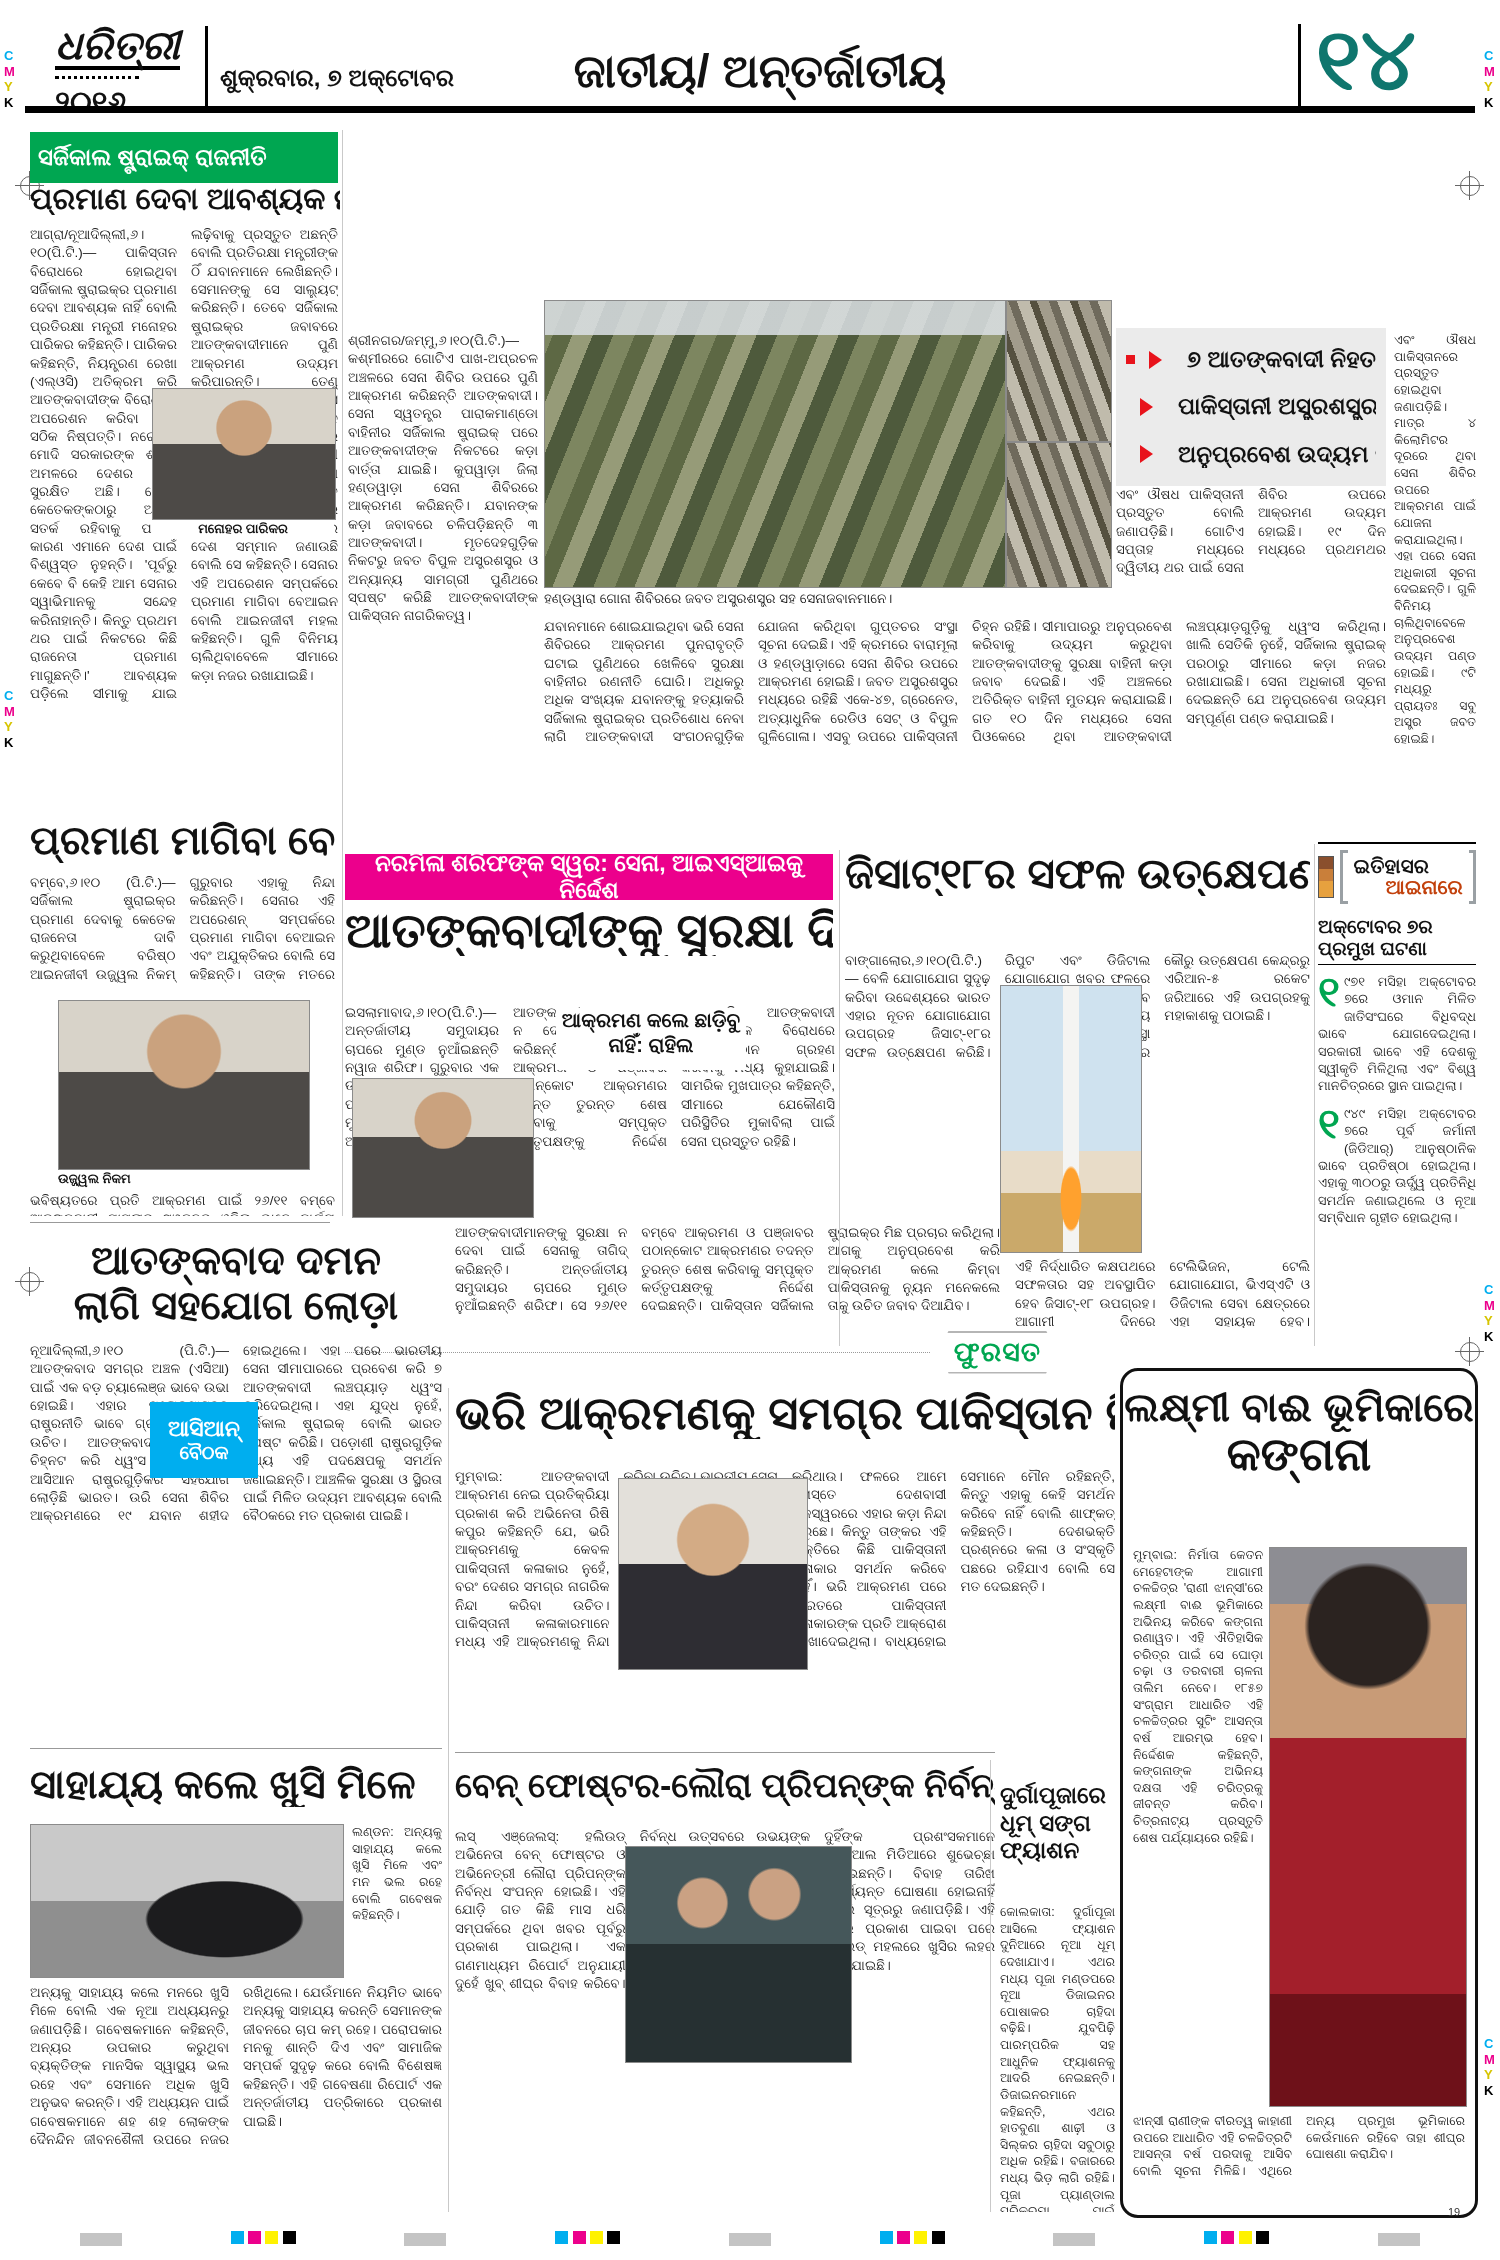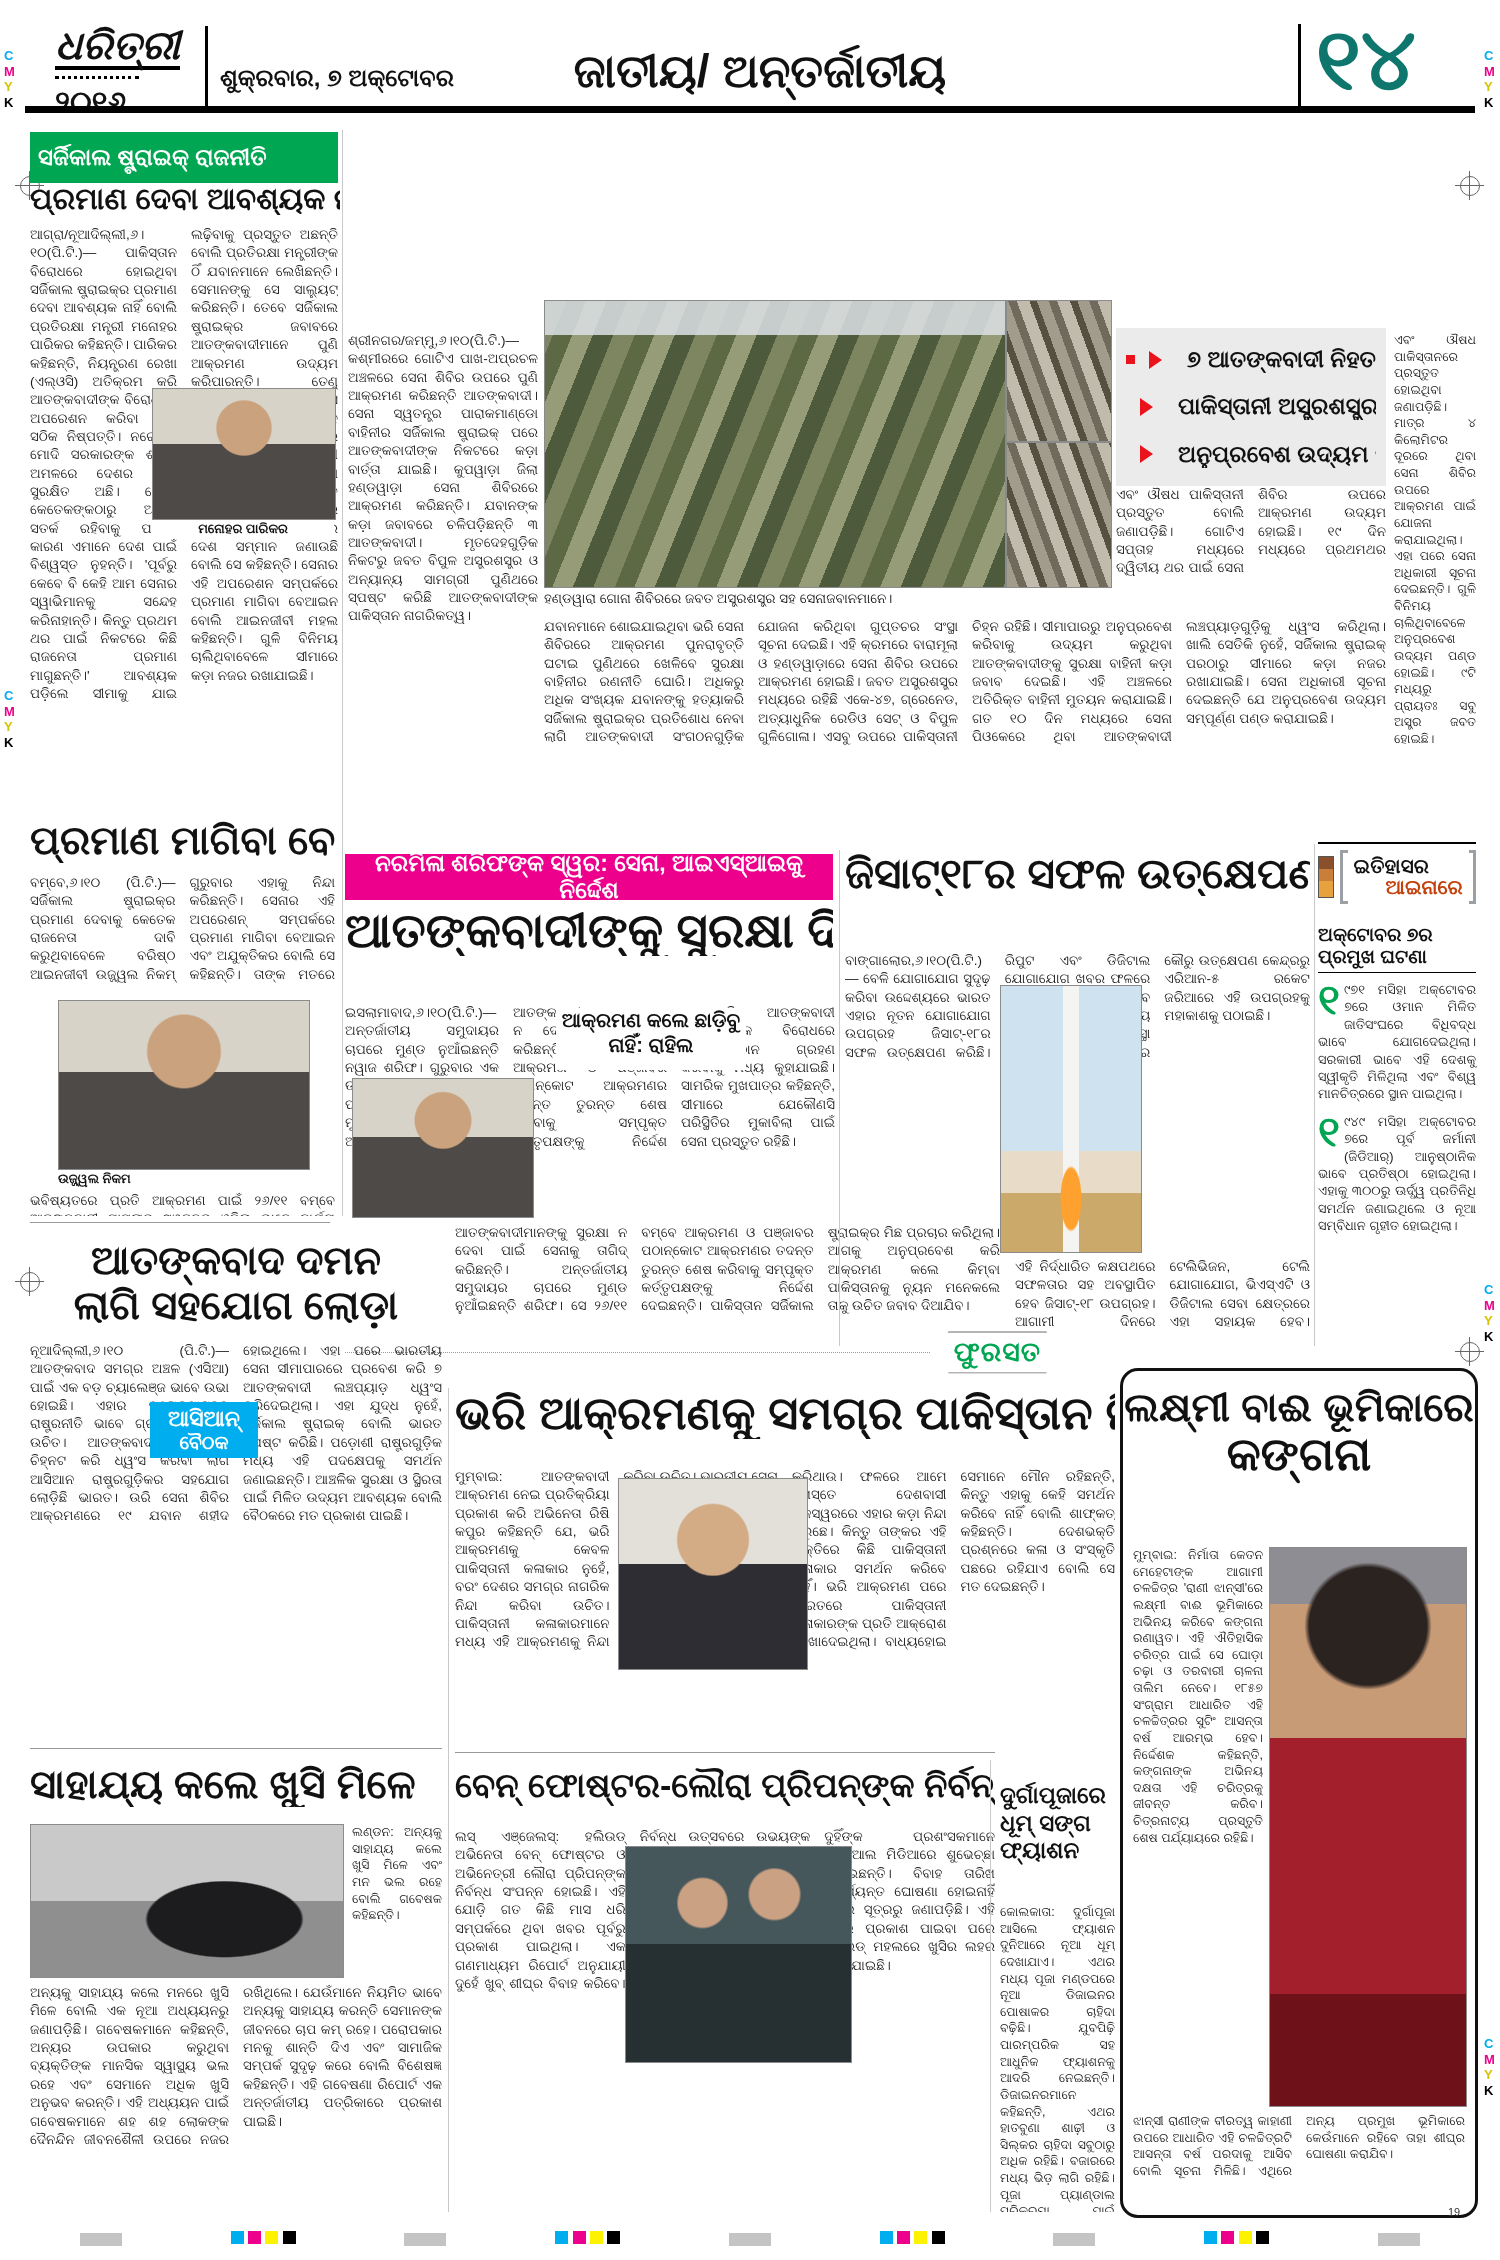--- a/index.html
+++ b/index.html
@@ -203,21 +203,21 @@
   <div class="abs histbox" style="left:1318px;top:842px;width:158px;height:504px;">
     <div class="hist-logo" style="margin-top:6px;">
       <span class="book-icon"></span>
       <span class="bracket-l"></span>
       <span>
         <div class="hist-name1">ଇତିହାସର</div>
         <div class="hist-name2">ଆଇନାରେ</div>
       </span>
       <span class="bracket-r"></span>
     </div>
-    <div class="hist-head" style="margin-top:20px;">ଅକ୍ଟୋବର ୭ର ପ୍ରମୁଖ ଘଟଣା</div>
+    <div class="hist-head" style="margin-top:12px;">ଅକ୍ଟୋବର ୭ର ପ୍ରମୁଖ ଘଟଣା</div>
     <div style="margin-top:8px;">
       <span class="dropcap">୧</span>
       <div class="hist-item">୯୭୧ ମସିହା ଅକ୍ଟୋବର ୭ରେ ଓମାନ ମିଳିତ ଜାତିସଂଘରେ ବିଧିବଦ୍ଧ ଭାବେ ଯୋଗଦେଇଥିଲା। ସରକାରୀ ଭାବେ ଏହି ଦେଶକୁ ସ୍ୱୀକୃତି ମିଳିଥିଲା ଏବଂ ବିଶ୍ୱ ମାନଚିତ୍ରରେ ସ୍ଥାନ ପାଇଥିଲା।</div>
     </div>
     <div>
       <span class="dropcap">୧</span>
       <div class="hist-item">୯୪୯ ମସିହା ଅକ୍ଟୋବର ୭ରେ ପୂର୍ବ ଜର୍ମାନୀ (ଜିଡିଆର୍) ଆନୁଷ୍ଠାନିକ ଭାବେ ପ୍ରତିଷ୍ଠା ହୋଇଥିଲା। ଏହାକୁ ୩୦୦ରୁ ଊର୍ଦ୍ଧ୍ୱ ପ୍ରତିନିଧି ସମର୍ଥନ ଜଣାଇଥିଲେ ଓ ନୂଆ ସମ୍ବିଧାନ ଗୃହୀତ ହୋଇଥିଲା।</div>
     </div>
   </div>
 
@@ -225,21 +225,21 @@
     <div class="fursat-line"></div>
     <div class="fursat-badge">ଫୁରସତ</div>
   </div>
 
   <div class="abs" style="left:30px;top:1222px;width:300px;border-top:1px solid #999;"></div>
   <div class="abs h-lg" style="left:30px;top:1238px;width:412px;text-align:center;">
     <div>ଆତଙ୍କବାଦ ଦମନ</div>
     <div>ଲାଗି ସହଯୋଗ ଲୋଡ଼ା</div>
   </div>
   <div class="abs bt c2" style="left:30px;top:1342px;width:412px;height:398px;">ନୂଆଦିଲ୍ଲୀ,୬।୧୦ (ପି.ଟି.)— ଆତଙ୍କବାଦ ସମଗ୍ର ଅଞ୍ଚଳ (ଏସିଆ) ପାଇଁ ଏକ ବଡ଼ ଚ୍ୟାଲେଞ୍ଜ ଭାବେ ଉଭା ହୋଇଛି। ଏହାର ମୂଲୋତ୍ପାଟନକୁ ରାଷ୍ଟ୍ରନୀତି ଭାବେ ଗ୍ରହଣ କରାଯିବା ଉଚିତ। ଆତଙ୍କବାଦ ନେଟ୍‌ୱର୍କକୁ ଚିହ୍ନଟ କରି ଧ୍ୱଂସ କରିବା ଲାଗି ଆସିଆନ ରାଷ୍ଟ୍ରଗୁଡ଼ିକର ସହଯୋଗ ଲୋଡ଼ିଛି ଭାରତ। ଉରି ସେନା ଶିବିର ଆକ୍ରମଣରେ ୧୯ ଯବାନ ଶହୀଦ ହୋଇଥିଲେ। ଏହା ପରେ ଭାରତୀୟ ସେନା ସୀମାପାରରେ ପ୍ରବେଶ କରି ୭ ଆତଙ୍କବାଦୀ ଲଞ୍ଚପ୍ୟାଡ଼ ଧ୍ୱଂସ କରିଦେଇଥିଲା। ଏହା ଯୁଦ୍ଧ ନୁହେଁ, ସର୍ଜିକାଲ ଷ୍ଟ୍ରାଇକ୍ ବୋଲି ଭାରତ ସ୍ପଷ୍ଟ କରିଛି। ପଡ଼ୋଶୀ ରାଷ୍ଟ୍ରଗୁଡ଼ିକ ମଧ୍ୟ ଏହି ପଦକ୍ଷେପକୁ ସମର୍ଥନ ଜଣାଇଛନ୍ତି। ଆଞ୍ଚଳିକ ସୁରକ୍ଷା ଓ ସ୍ଥିରତା ପାଇଁ ମିଳିତ ଉଦ୍ୟମ ଆବଶ୍ୟକ ବୋଲି ବୈଠକରେ ମତ ପ୍ରକାଶ ପାଇଛି।</div>
-  <div class="abs asean-box" style="left:150px;top:1402px;width:108px;height:56px;">
+  <div class="abs asean-box" style="left:150px;top:1402px;width:108px;height:76px;">
     <div style="font-size:22px;">ଆସିଆନ୍</div>
     <div style="font-size:19px;">ବୈଠକ</div>
   </div>
 
   <div class="abs" style="left:30px;top:1748px;width:412px;border-top:1px solid #999;"></div>
   <div class="abs h-lg" style="left:30px;top:1762px;width:412px;white-space:nowrap;overflow:hidden;">ସାହାଯ୍ୟ କଲେ ଖୁସି ମିଳେ</div>
   <div class="abs photo ph-car" style="left:30px;top:1824px;width:312px;height:152px;"></div>
   <div class="abs bt-sm" style="left:352px;top:1824px;width:90px;height:152px;">ଲଣ୍ଡନ: ଅନ୍ୟକୁ ସାହାଯ୍ୟ କଲେ ଖୁସି ମିଳେ ଏବଂ ମନ ଭଲ ରହେ ବୋଲି ଗବେଷକ କହିଛନ୍ତି।</div>
   <div class="abs bt c2" style="left:30px;top:1984px;width:412px;height:228px;">ଅନ୍ୟକୁ ସାହାଯ୍ୟ କଲେ ମନରେ ଖୁସି ମିଳେ ବୋଲି ଏକ ନୂଆ ଅଧ୍ୟୟନରୁ ଜଣାପଡ଼ିଛି। ଗବେଷକମାନେ କହିଛନ୍ତି, ଅନ୍ୟର ଉପକାର କରୁଥିବା ବ୍ୟକ୍ତିଙ୍କ ମାନସିକ ସ୍ୱାସ୍ଥ୍ୟ ଭଲ ରହେ ଏବଂ ସେମାନେ ଅଧିକ ଖୁସି ଅନୁଭବ କରନ୍ତି। ଏହି ଅଧ୍ୟୟନ ପାଇଁ ଗବେଷକମାନେ ଶହ ଶହ ଲୋକଙ୍କ ଦୈନନ୍ଦିନ ଜୀବନଶୈଳୀ ଉପରେ ନଜର ରଖିଥିଲେ। ଯେଉଁମାନେ ନିୟମିତ ଭାବେ ଅନ୍ୟକୁ ସାହାଯ୍ୟ କରନ୍ତି ସେମାନଙ୍କ ଜୀବନରେ ଚାପ କମ୍ ରହେ। ପରୋପକାର ମନକୁ ଶାନ୍ତି ଦିଏ ଏବଂ ସାମାଜିକ ସମ୍ପର୍କ ସୁଦୃଢ଼ କରେ ବୋଲି ବିଶେଷଜ୍ଞ କହିଛନ୍ତି। ଏହି ଗବେଷଣା ରିପୋର୍ଟ ଏକ ଅନ୍ତର୍ଜାତୀୟ ପତ୍ରିକାରେ ପ୍ରକାଶ ପାଇଛି।</div>
   <div class="abs thin-v" style="left:448px;top:1388px;height:824px;"></div>

